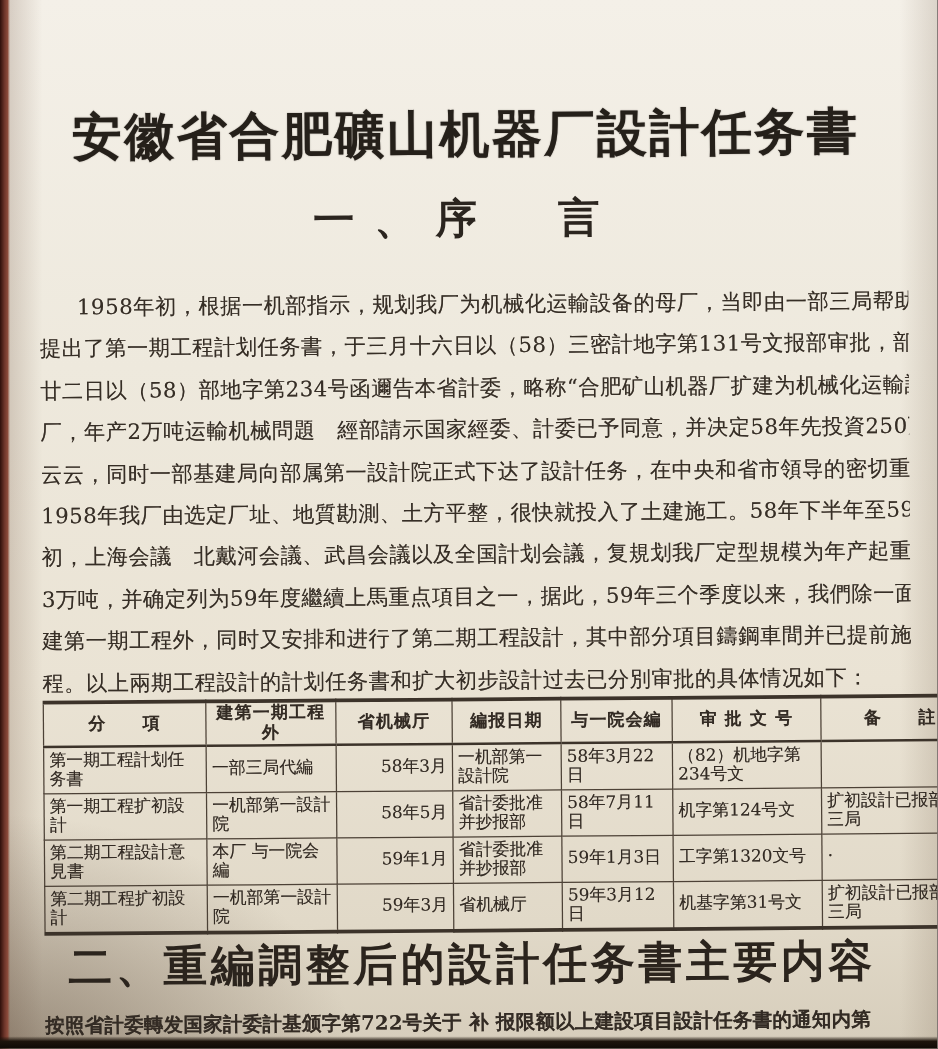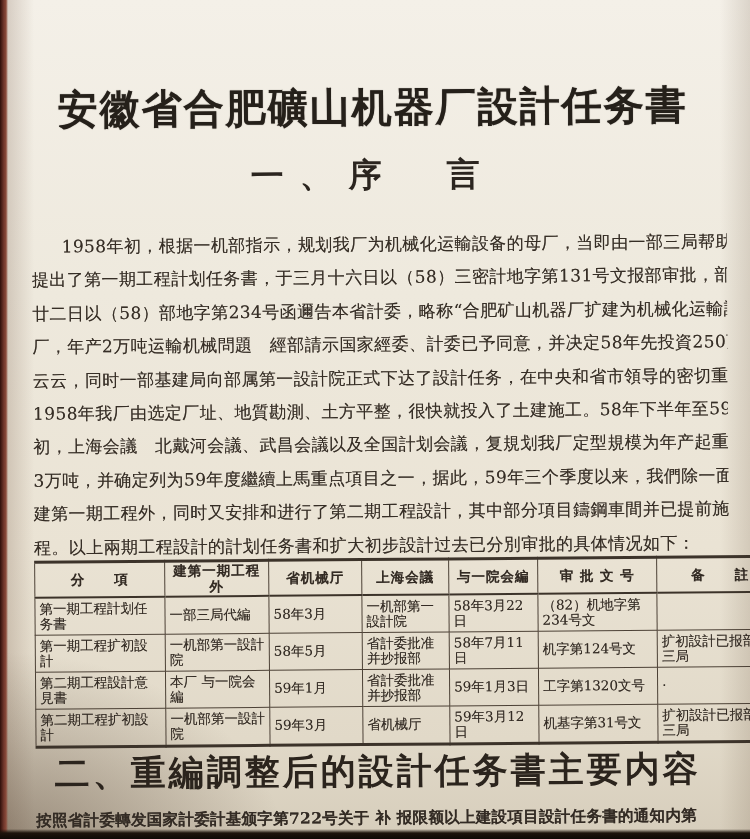--- a/index.html
+++ b/index.html
@@ -80,21 +80,21 @@
   table.approval th{
     font-weight:bold;text-align:center;
     height:30px;
     letter-spacing:1px;
     border-bottom:2px solid #3c332a;
   }
   table.approval td{text-align:left;vertical-align:middle;height:34px;}
   table.approval th:nth-child(1),table.approval td:nth-child(1){width:121px;}
   table.approval th:nth-child(2),table.approval td:nth-child(2){width:95px;}
   table.approval th:nth-child(3),table.approval td:nth-child(3){width:84px;}
-  table.approval td:nth-child(3){text-align:left;}
+  table.approval td:nth-child(3){text-align:right;}
   table.approval th:nth-child(4),table.approval td:nth-child(4){width:78px;}
   table.approval th:nth-child(5),table.approval td:nth-child(5){width:80px;}
   table.approval th:nth-child(6),table.approval td:nth-child(6){width:110px;}
   table.approval th:nth-child(7),table.approval td:nth-child(7){width:118px;}
   .main-heading{
     position:absolute;top:748px;left:0;right:0;
     text-align:center;
     font-size:35px;font-weight:bold;
     letter-spacing:3px;
     color:#2b241d;
@@ -133,21 +133,21 @@
         <div class="bline">建第一期工程外，同时又安排和进行了第二期工程設計，其中部分項目鑄鋼車間并已提前施工了基礎工</div>
         <div class="bline">程。以上兩期工程設計的計划任务書和扩大初步設計过去已分別审批的具体情况如下：</div>
       </div>
 
     <table class="approval">
       <thead>
         <tr>
             <th>分　　項</th>
             <th>建第一期工程外</th>
             <th>省机械厅</th>
-            <th>上海会議</th>
+            <th>編报日期</th>
             <th>与一院会編</th>
             <th>审 批 文 号</th>
             <th>备　　註</th>
           </tr>
       </thead>
       <tbody>
           <tr>
             <td>第一期工程計划任务書</td>
             <td>一部三局代編</td>
             <td>58年3月</td>

